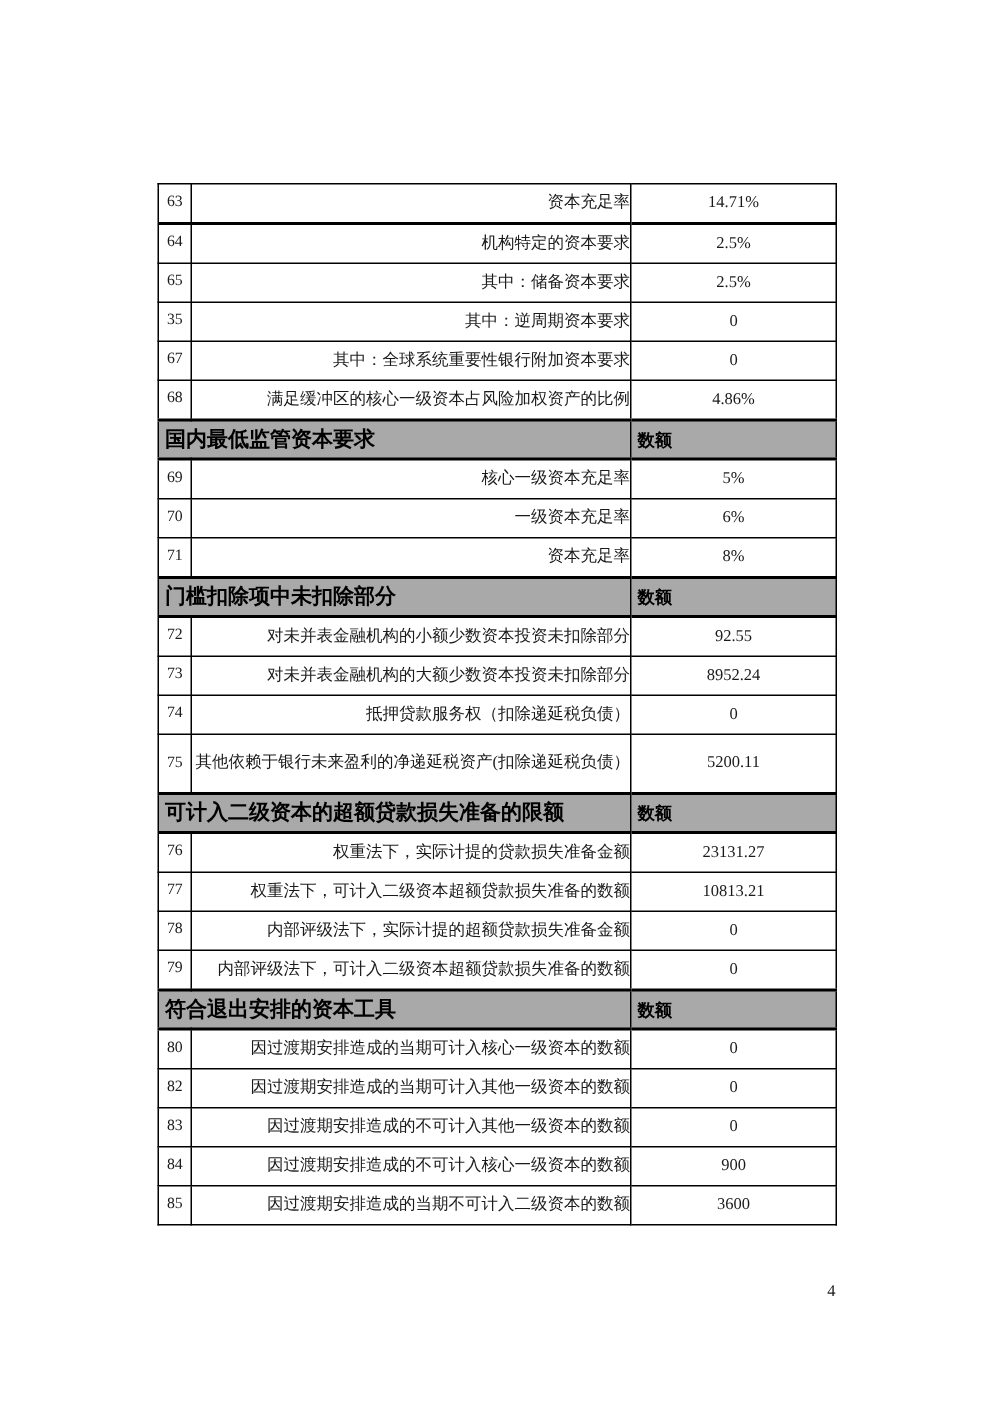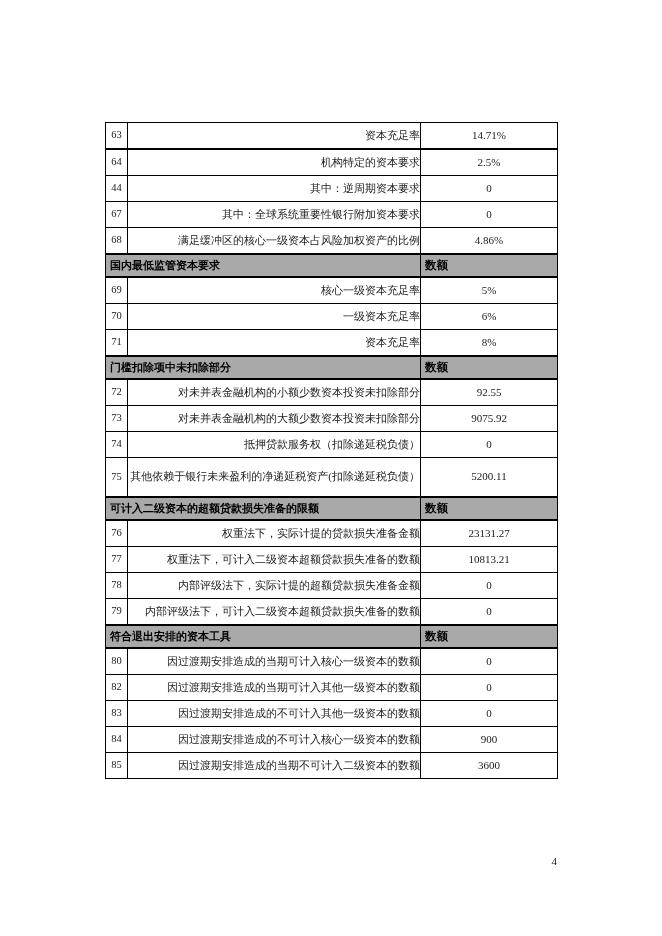--- a/index.html
+++ b/index.html
@@ -69,21 +69,21 @@
   tr.row-thick td {
     border-bottom: 2px solid #000000;
   }
   tr.section td {
     background: #a9a9a9;
     border-top: 2px solid #000000;
     border-bottom: 2px solid #000000;
   }
   tr.section td.sec-title {
     font-weight: bold;
-    font-size: 11px;
+    font-size: 14px;
     color: #000000;
     padding: 3px 4px 3px 4px;
     text-align: left;
   }
   tr.section td.sec-value {
     font-weight: bold;
     font-size: 11.5px;
     color: #000000;
     padding: 3px 4px;
   }
@@ -116,21 +116,26 @@
             <td class="cell-num">63</td>
             <td class="cell-label">资本充足率</td>
             <td class="cell-value">14.71%</td>
           </tr>
           <tr class="data-row">
             <td class="cell-num">64</td>
             <td class="cell-label">机构特定的资本要求</td>
             <td class="cell-value">2.5%</td>
           </tr>
           <tr class="data-row">
-            <td class="cell-num">44</td>
+            <td class="cell-num">65</td>
+            <td class="cell-label indent">其中：储备资本要求</td>
+            <td class="cell-value">2.5%</td>
+          </tr>
+          <tr class="data-row">
+            <td class="cell-num">35</td>
             <td class="cell-label indent">其中：逆周期资本要求</td>
             <td class="cell-value">0</td>
           </tr>
           <tr class="data-row">
             <td class="cell-num">67</td>
             <td class="cell-label indent">其中：全球系统重要性银行附加资本要求</td>
             <td class="cell-value">0</td>
           </tr>
           <tr class="data-row">
             <td class="cell-num">68</td>
@@ -161,21 +166,21 @@
             <td class="sec-value">数额</td>
           </tr>
           <tr class="data-row">
             <td class="cell-num">72</td>
             <td class="cell-label">对未并表金融机构的小额少数资本投资未扣除部分</td>
             <td class="cell-value">92.55</td>
           </tr>
           <tr class="data-row">
             <td class="cell-num">73</td>
             <td class="cell-label">对未并表金融机构的大额少数资本投资未扣除部分</td>
-            <td class="cell-value">9075.92</td>
+            <td class="cell-value">8952.24</td>
           </tr>
           <tr class="data-row">
             <td class="cell-num">74</td>
             <td class="cell-label">抵押贷款服务权（扣除递延税负债）</td>
             <td class="cell-value">0</td>
           </tr>
           <tr class="data-row two-line">
             <td class="cell-num">75</td>
             <td class="cell-label">其他依赖于银行未来盈利的净递延税资产(扣除递延税负债）</td>
             <td class="cell-value">5200.11</td>

